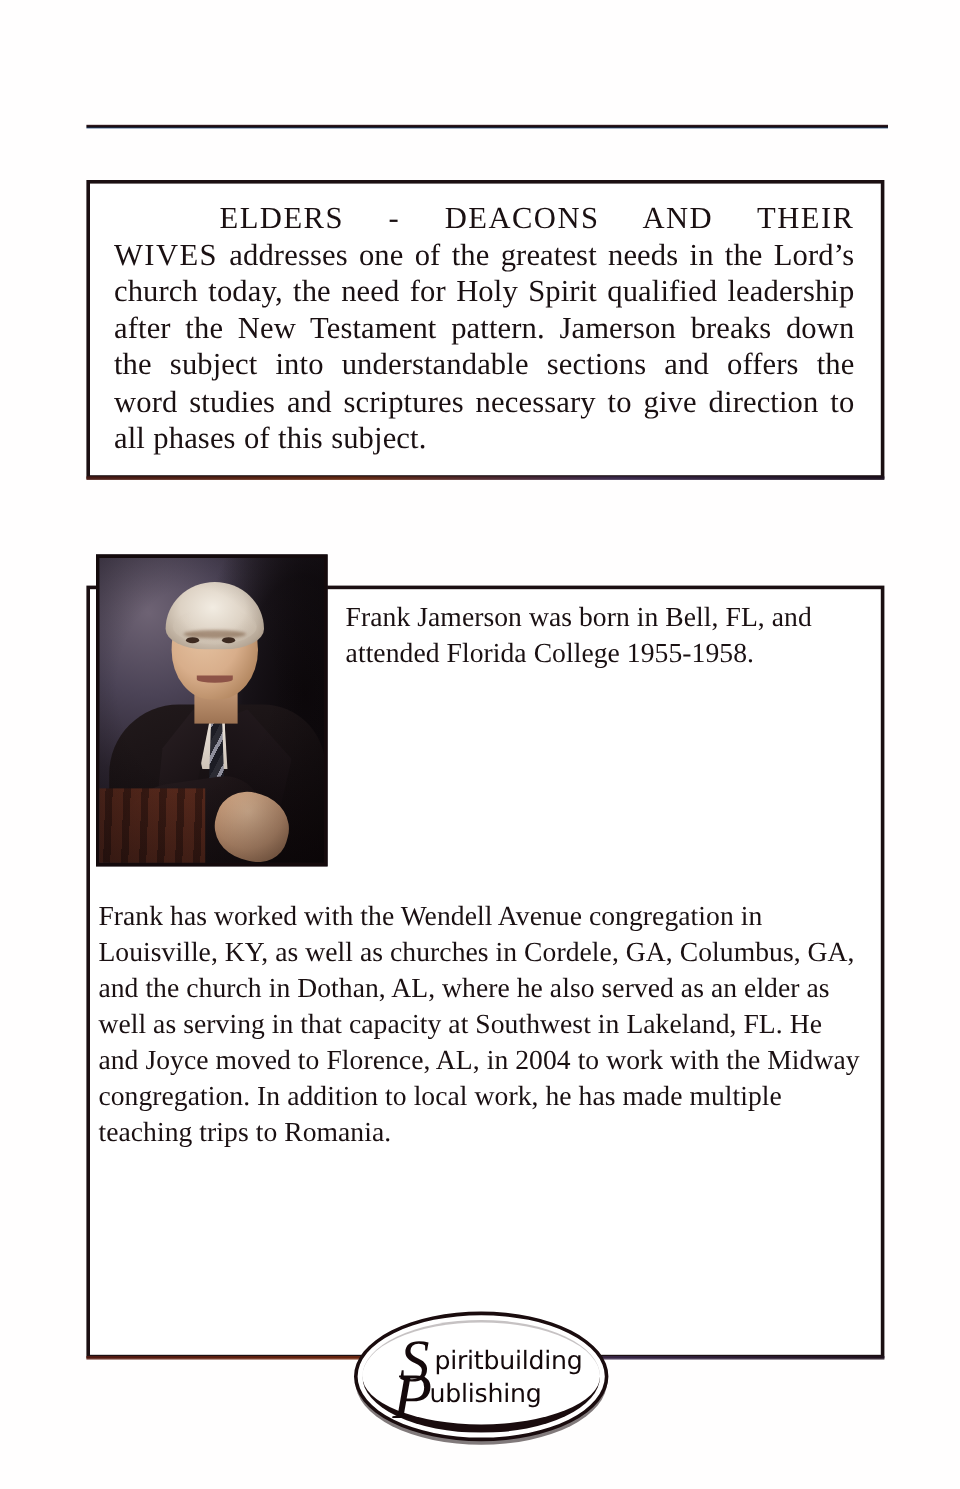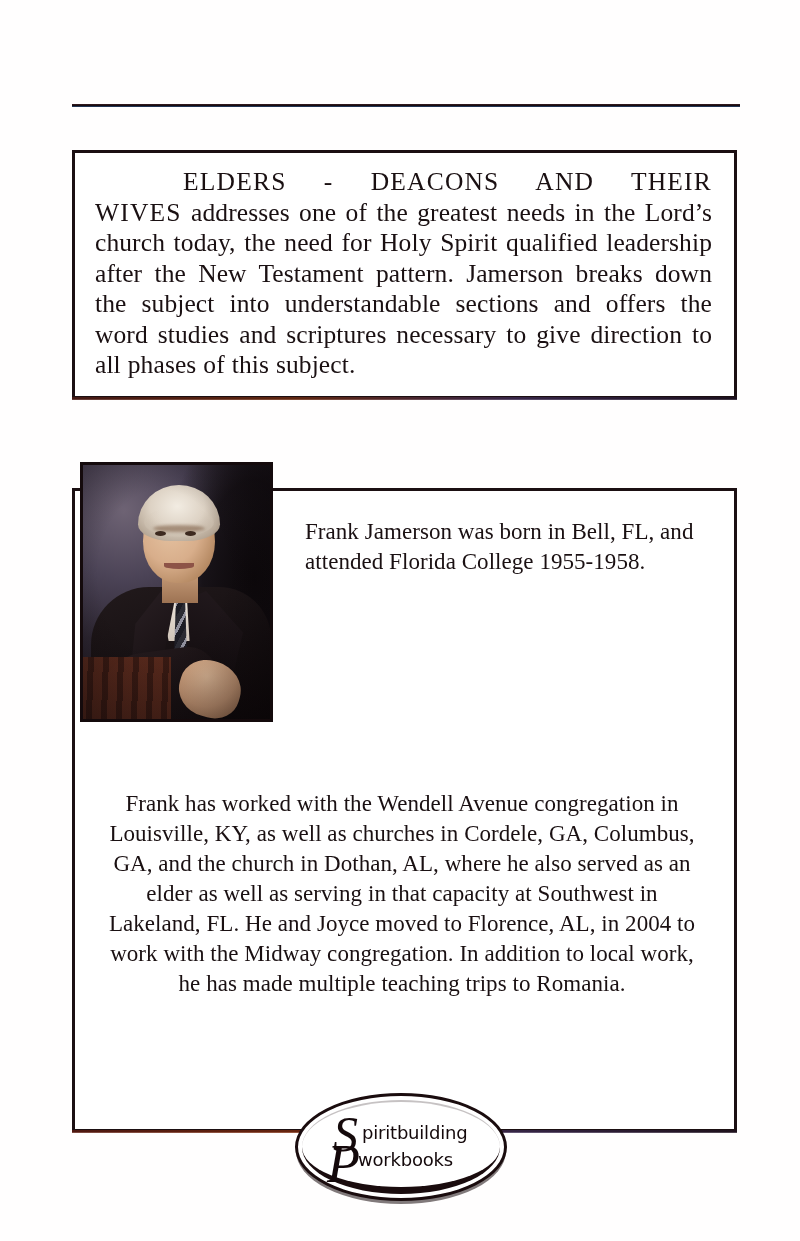--- a/index.html
+++ b/index.html
@@ -243,33 +243,32 @@
   }
 
   
   .bio-side {
     position: absolute;
     left: 288px;
     top: 500px;
     width: 435px;
   }
   .bio-side p, .bio-full p {
-    margin: 17px;
+    margin: 0;
     font-size: 23px;
     line-height: 30px;
     letter-spacing: 0.05px;
   }
   .bio-side p + p { margin-top: 26px; }
 
   .bio-full {
     position: absolute;
     left: 82px;
-    top: 772px;
+    top: 749px;
     width: 640px;
-    text-align: center;
   }
   .bio-full p + p { margin-top: 25px; }
 
   
   .logo {
     position: absolute;
     left: 295px;
     top: 1093px;
     width: 212px;
     height: 108px;
@@ -290,21 +289,21 @@
     left:2%; top:4%;
     width:96%; height:92%;
     border-radius:50%;
     border-bottom: 7px solid #1a0c0e;
     border-top: 2px solid rgba(26,12,14,0.25);
     box-sizing:border-box;
   }
   .logo .word1, .logo .word2 {
     position: absolute;
     font-family: "DejaVu Sans", sans-serif;
-    font-size: 18px;
+    font-size: 21px;
     color: #14090b;
     letter-spacing: -0.2px;
     white-space: nowrap;
   }
   .logo .word1 { left: 67px; top: 29px; }
   .logo .word2 { left: 63px; top: 56px; }
   .logo .cap1, .logo .cap2 {
     position: absolute;
     font-family: "Liberation Serif", "DejaVu Serif", serif;
     font-style: italic;
@@ -362,16 +361,16 @@
 
   <div class="bio-full">
     <p>Frank has worked with the Wendell Avenue congregation in Louisville, KY, as well as churches in Cordele, GA, Columbus, GA, and the church in Dothan, AL, where he also served as an elder as well as serving in that capacity at Southwest in Lakeland, FL.  He and Joyce moved to Florence, AL, in 2004 to work with the Midway congregation. In addition to local work, he has made multiple teaching trips to Romania.</p>
   </div>
 
   <div class="logo">
     <div class="oval"></div>
     <div class="cap1">S</div>
     <div class="word1">piritbuilding</div>
     <div class="cap2">P</div>
-    <div class="word2">workbooks</div>
+    <div class="word2">ublishing</div>
   </div>
 
 </div>
 
 </body></html>

